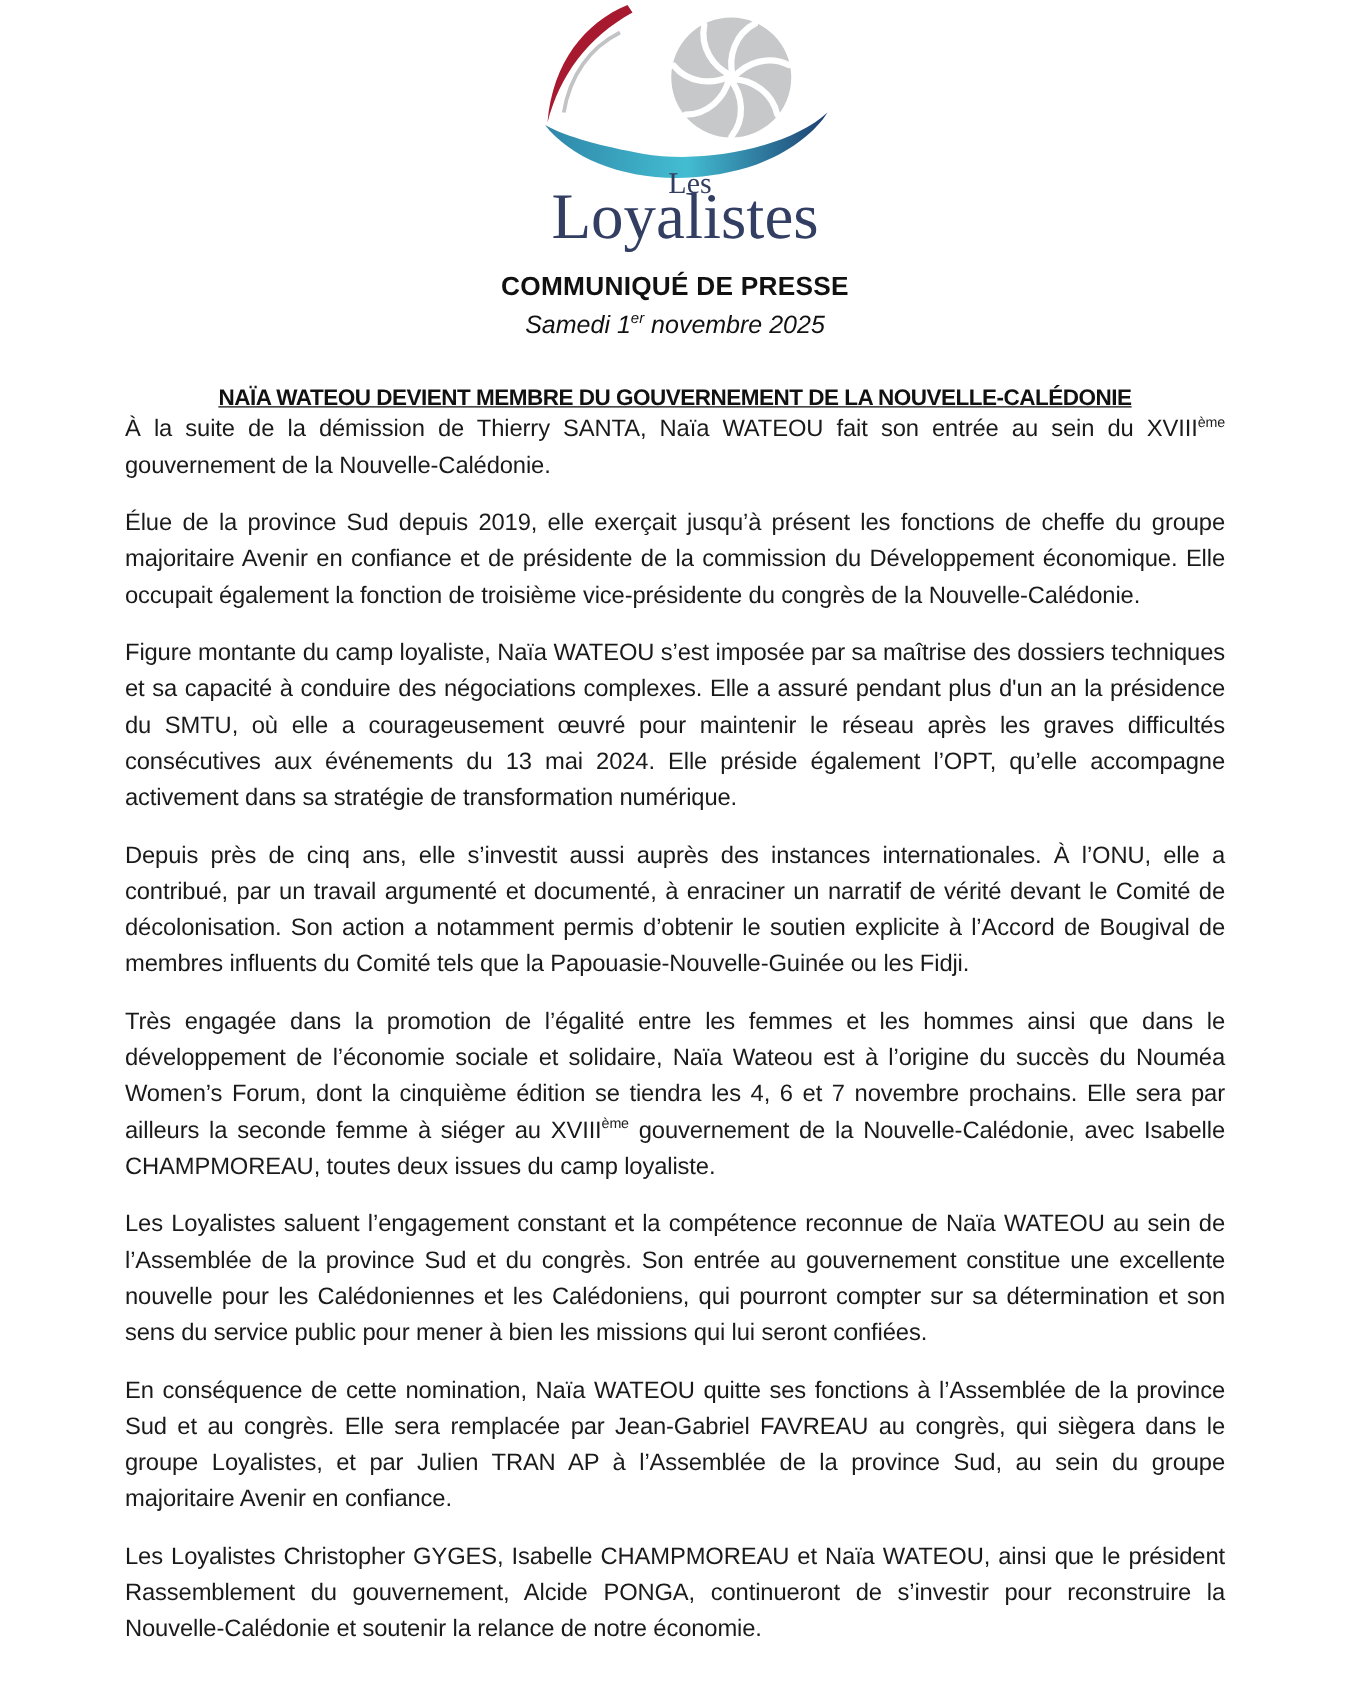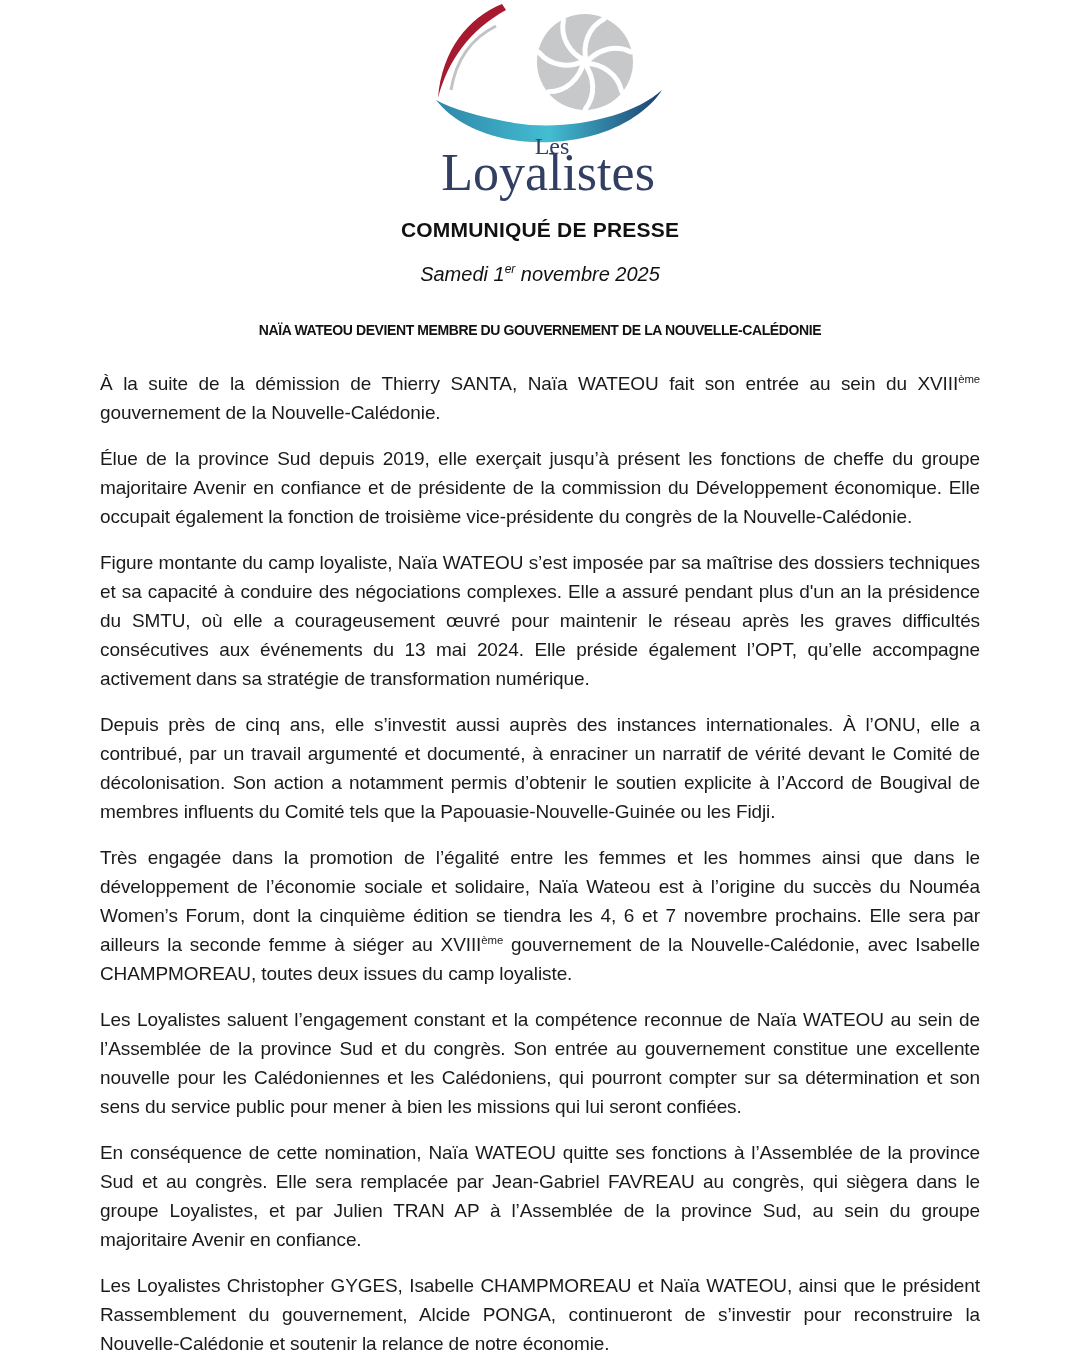--- a/index.html
+++ b/index.html
@@ -27,33 +27,34 @@
   }
   .kicker {
     font-weight: bold;
     font-size: 21px;
     letter-spacing: 0.2px;
     color: #111111;
   }
   .date-line {
     font-style: italic;
     font-size: 20px;
-    margin-top: 21px;
+    margin-top: 7px;
     color: #111111;
   }
   .date-line sup { font-size: 0.6em; line-height: 0; }
   .doc-title {
     text-align: center;
     font-weight: bold;
-    font-size: 14px;
+    font-size: 18px;
     letter-spacing: -0.4px;
     margin-top: 36px;
     color: #111111;
+    text-decoration: underline;
   }
-  .body-text { margin-top: 31px; }
+  .body-text { }
   .body-text p {
     font-size: 19px;
     line-height: 29px;
     letter-spacing: -0.1px;
     text-align: justify;
     margin: 0 0 17px 0;
   }
   .body-text p sup { font-size: 0.6em; line-height: 0; }
 </style>
 </head>

